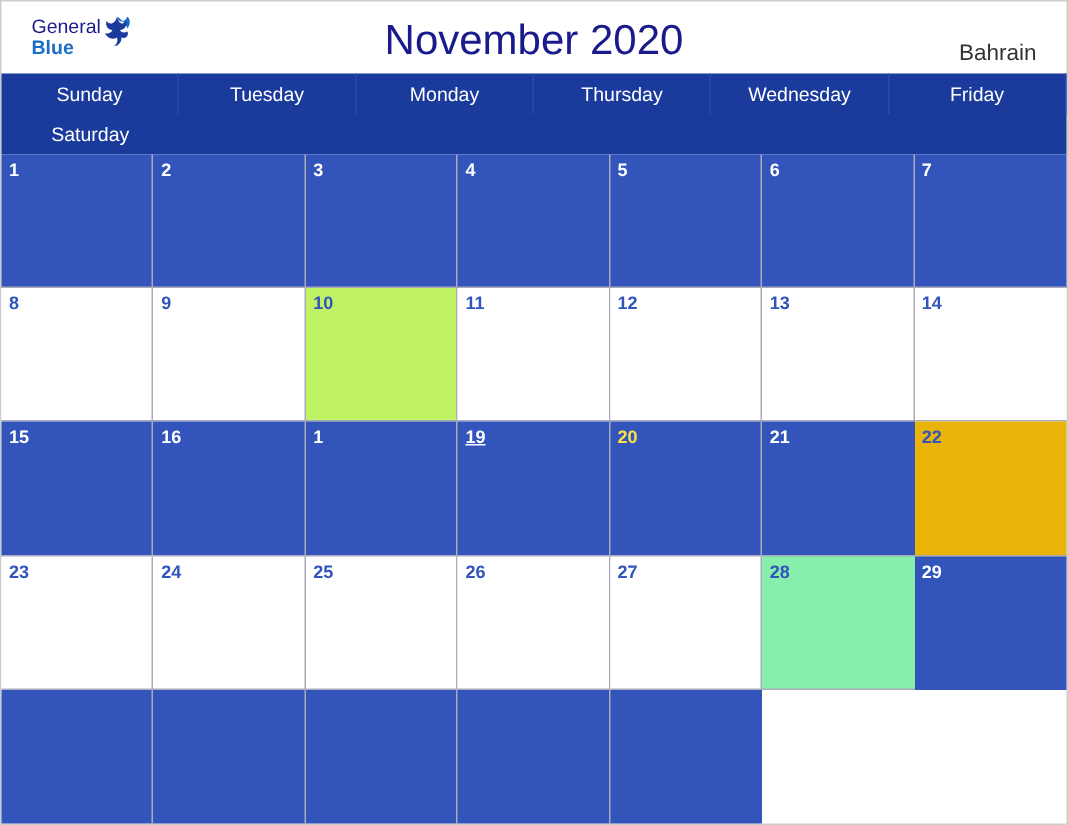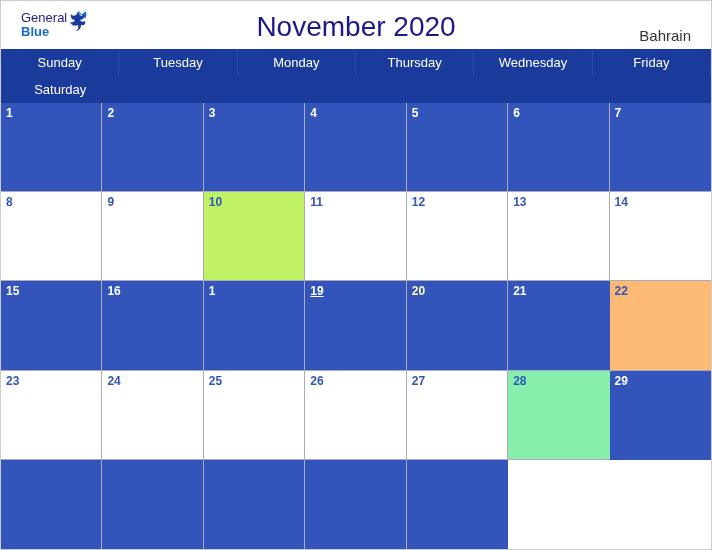--- a/index.html
+++ b/index.html
@@ -178,26 +178,26 @@
       <div class="calendar-cell" style="background: rgb(51, 85, 187);">
         <span class="date-num" style="color: rgb(255, 255, 255);">16</span>
       </div>
       <div class="calendar-cell" style="background: rgb(51, 85, 187);">
         <span class="date-num" style="color: rgb(255, 255, 255);">1</span>
       </div>
       <div class="calendar-cell" style="background: rgb(51, 85, 187);">
         <span class="date-num" style="color: rgb(255, 255, 255); text-decoration: underline;">19</span>
       </div>
       <div class="calendar-cell" style="background: rgb(51, 85, 187);">
-        <span class="date-num" style="color: #fef9c3;">20</span>
+        <span class="date-num" style="color: #fde047;">20</span>
       </div>
       <div class="calendar-cell" style="background: rgb(51, 85, 187); border-right: none;">
         <span class="date-num" style="color: rgb(255, 255, 255);">21</span>
       </div>
-      <div class="calendar-cell" style="background: #fdba74; text-align: center;">
+      <div class="calendar-cell" style="background: #eab308; text-align: center;">
         <span class="date-num" style="color: rgb(51, 85, 187);">22</span>
       </div>
       <div class="calendar-cell" style="background: rgb(255, 255, 255);">
         <span class="date-num" style="color: rgb(51, 85, 187);">23</span>
       </div>
       <div class="calendar-cell" style="background: rgb(255, 255, 255);">
         <span class="date-num" style="color: rgb(51, 85, 187);">24</span>
       </div>
       <div class="calendar-cell" style="background: rgb(255, 255, 255);">
         <span class="date-num" style="color: rgb(51, 85, 187);">25</span>

